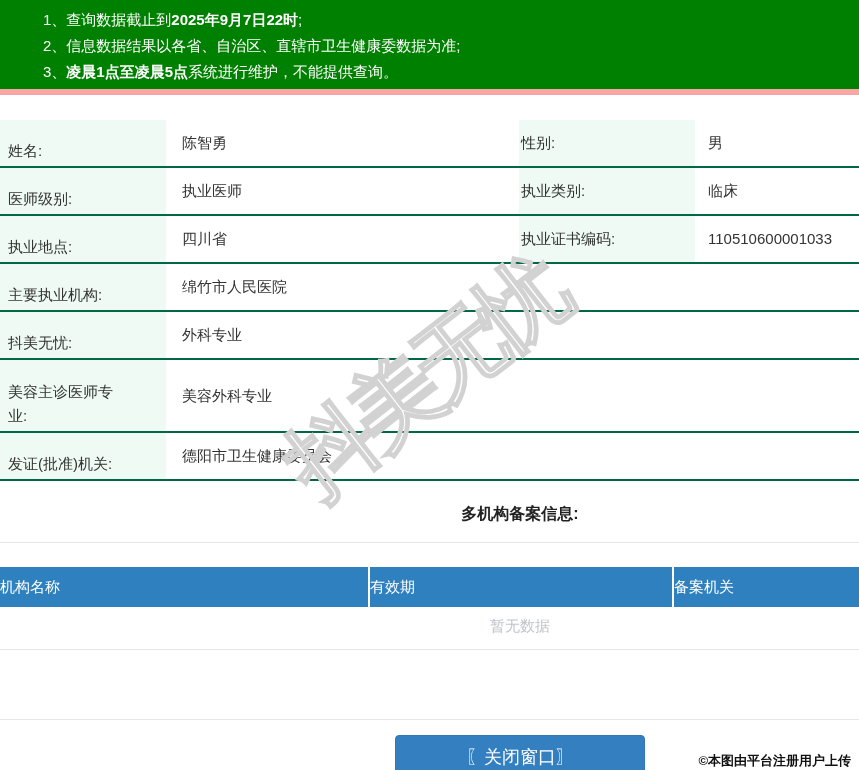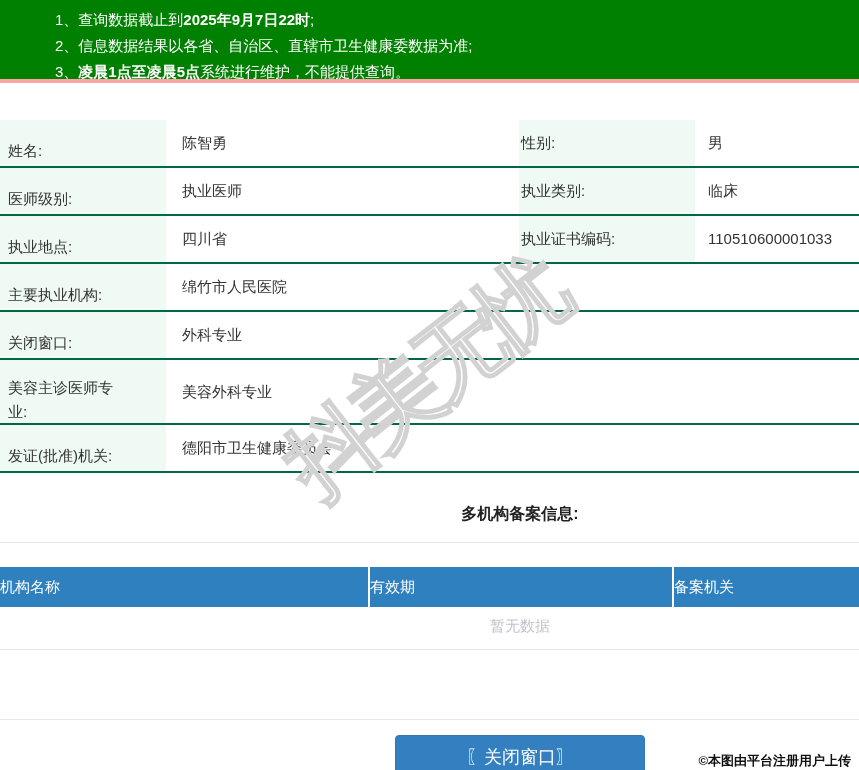--- a/index.html
+++ b/index.html
@@ -1,29 +1,29 @@
 <!DOCTYPE html>
 <html><head>
 <meta charset="utf-8">
 <style>
   * { margin: 0; padding: 0; box-sizing: border-box; }
   html, body { background: #fff; }
   body { font-family: "Liberation Sans", "DejaVu Sans", sans-serif; color: #333; }
   .page { position: relative; width: 859px; height: 770px; overflow: hidden; background: #fff; }
 
   
-  .banner { position: absolute; top: 0; left: 0; width: 859px; height: 83px;
-            background: #008000; border-bottom: 4px solid #fca5a5; padding: 7px 0 0 55px; }
+  .banner { position: absolute; top: 0; left: 0; width: 859px; height: 95px;
+            background: #008000; border-bottom: 6px solid #fca5a5; padding: 7px 0 0 43px; }
   .notice-line { color: #ffffff; font-size: 15px; line-height: 26px; white-space: nowrap; }
   .notice-line b { font-weight: bold; }
 
   
   .info-table { position: absolute; top: 120px; left: 0; width: 859px; }
   .irow { display: flex; height: 48px; border-bottom: 2px solid #006847; align-items: stretch; }
-  .irow.tall { height: 65px; }
+  .irow.tall { height: 73px; }
   .cell { display: flex; align-items: center; font-size: 15px; line-height: 24px; }
   .cell.label { width: 166px; background: #eefaf3; padding: 16px 40px 0 8px; flex: none; }
   .cell.v1 { width: 353px; padding-left: 16px; flex: none; }
   .cell.l2 { width: 176px; background: #eefaf3; padding-left: 2px; flex: none; }
   .cell.v2 { flex: 1; padding-left: 13px; }
   .cell.vfill { flex: 1; padding-left: 16px; }
 
   
   .watermark { position: absolute; left: 255px; top: 320px; width: 330px; height: 90px;
                font-size: 88px; font-weight: bold; letter-spacing: -8px; white-space: nowrap;
@@ -79,21 +79,21 @@
       <div class="cell label">执业地点:</div>
       <div class="cell v1">四川省</div>
       <div class="cell l2">执业证书编码:</div>
       <div class="cell v2">110510600001033</div>
     </div>
     <div class="irow">
       <div class="cell label">主要执业机构:</div>
       <div class="cell vfill">绵竹市人民医院</div>
     </div>
     <div class="irow">
-      <div class="cell label">关闭窗口:</div>
+      <div class="cell label">抖美无忧:</div>
       <div class="cell vfill">外科专业</div>
     </div>
     <div class="irow tall">
       <div class="cell label">美容主诊医师专业:</div>
       <div class="cell vfill">美容外科专业</div>
     </div>
     <div class="irow">
       <div class="cell label">发证(批准)机关:</div>
       <div class="cell vfill">德阳市卫生健康委员会</div>
     </div>

